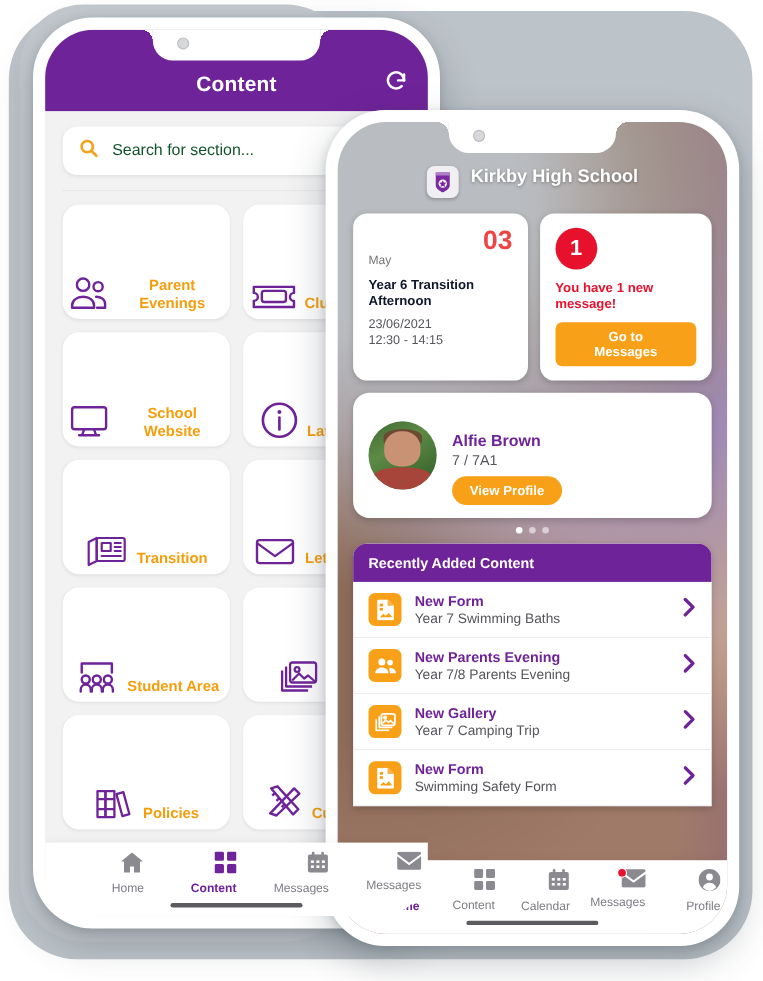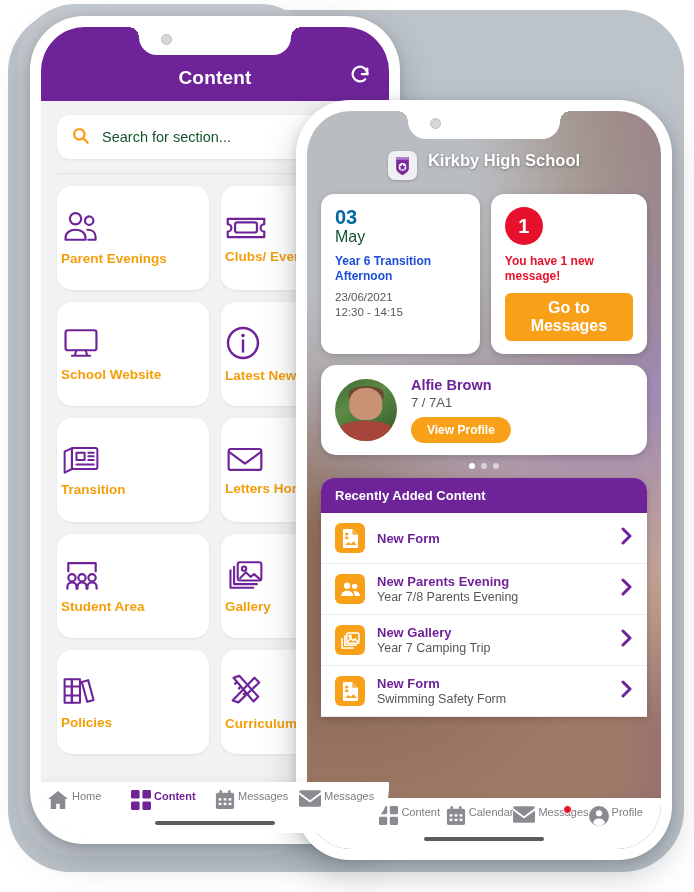--- a/index.html
+++ b/index.html
@@ -103,44 +103,44 @@
   .grid {
     padding: 12px 16px 0;
     display: grid;
     grid-template-columns: 1fr 1fr;
     gap: 12px;
     background: #f2f2f3;
   }
   .tile {
     background: #fff; border-radius: 15px;
     height: 104px;
-    display: flex; flex-direction: column;
-    align-items: flex-start; justify-content: center;
+    display: flex; 
+    align-items: flex-end; justify-content: center;
     gap: 7px;
     box-shadow: 0 1px 3px rgba(0,0,0,.07);
     padding: 6px 4px;
   }
   .tile-lbl {
     color: #f59e0b; font-size: 13.5px; font-weight: bold;
     text-align: center; line-height: 1.18;
   }
   .tile svg { display: block; }
 
   
   .tabbar {
     position: absolute; bottom: 0; left: 0; right: 0;
     background: #ffffff;
     padding: 8px 6px 0;
     z-index: 30;
     box-shadow: 0 -2px 8px rgba(0,0,0,.04);
   }
   .tabs { display: flex; }
   .tab {
-    flex: 1; display: flex; flex-direction: row;
-    align-items: flex-start; gap: 3px;
+    flex: 1; display: flex; flex-direction: column;
+    align-items: flex-end; gap: 3px;
     position: relative;
   }
   .tab-lbl { font-size: 11px; color: #7c7c83; }
   .tab.active .tab-lbl { color: #6f2399; font-weight: bold; }
   .home-ind {
     width: 120px; height: 4px; border-radius: 3px;
     background: #5b5b60; margin: 7px auto 8px;
   }
   .badge-dot {
     position: absolute; top: -1px; right: 17px;
@@ -180,37 +180,37 @@
   }
 
   .cards-row { display: flex; gap: 11px; }
   .card {
     background: #fff; border-radius: 13px;
     padding: 13px 14px;
     box-shadow: 0 2px 7px rgba(0,0,0,.18);
   }
   .card-date { flex: 1.02; }
   .card-msg  { flex: 1; }
-  .d-day { color: #0369a1; font-size: 20px; font-weight: bold; line-height: 1; }
-  .d-mon { color: #14532d; font-size: 16px; line-height: 1.25; margin-bottom: 7px; }
-  .d-evt { color: #1d4ed8; font-size: 12px; font-weight: bold; line-height: 1.22; margin-bottom: 7px; }
+  .d-day { color: #ef4444; font-size: 24px; font-weight: bold; line-height: 1; text-align: right; }
+  .d-mon { color: #737373; font-size: 11px; line-height: 1.25; margin-bottom: 7px; }
+  .d-evt { color: #0f172a; font-size: 12px; font-weight: bold; line-height: 1.22; margin-bottom: 7px; }
   .d-meta { color: #55555c; font-size: 11.5px; line-height: 1.28; }
 
   .msg-badge {
     width: 38px; height: 38px; border-radius: 50%;
     background: #e8112d; color: #fff;
     display: flex; align-items: center; justify-content: center;
     font-size: 20px; font-weight: bold;
     margin-bottom: 9px;
   }
   .msg-txt { color: #e8112d; font-size: 12px; font-weight: bold; line-height: 1.25; margin-bottom: 9px; }
   .btn-orange {
     background: #f9a019; color: #fff;
     border: none; border-radius: 6px;
-    font-size: 16px; font-weight: bold;
+    font-size: 12px; font-weight: bold;
     padding: 6px 24px;
     font-family: "Liberation Sans", sans-serif;
     cursor: pointer;
   }
 
   .student-card {
     margin-top: 11px;
     background: #fff; border-radius: 15px;
     padding: 12px 14px;
     display: flex; align-items: center; gap: 14px;
@@ -236,21 +236,21 @@
     border-radius: 50% 50% 20% 20%;
     background: #6b4a32;
   }
   .av-body {
     position: absolute; left: 50%; bottom: 0;
     transform: translateX(-50%);
     width: 86%; height: 32%;
     border-radius: 42% 42% 0 0;
     background: #a8453a;
   }
-  .st-name { color: #6f2399; font-size: 14.5px; font-weight: bold; }
+  .st-name { color: #6f2399; font-size: 14.5px; font-weight: bold; margin-top: 24px; }
   .st-class { color: #55555c; font-size: 13px; margin: 2px 0 7px; }
   .btn-profile {
     background: #f9a019; color: #fff;
     border: none; border-radius: 13px;
     font-size: 12px; font-weight: bold;
     padding: 6px 16px;
     font-family: "Liberation Sans", sans-serif;
     cursor: pointer;
   }
   .dots { display: flex; gap: 6px; justify-content: center; margin: 8px 0 9px; }
@@ -562,20 +562,21 @@
                   <path d="M11 0l6 6h-6z" fill="#f6b24a"></path>
                   <g fill="#f9a019">
                     <rect x="3.4" y="4" width="3.2" height="2.6"></rect>
                     <rect x="3.4" y="8" width="3.2" height="2.6"></rect>
                     <path d="M3.4 17l3.5-3.4 2.3 2.1 3-2.8 3.3 4.1z"></path>
                   </g>
                 </svg>
             </span>
             <div class="rac-t">
               <div class="rac-title">New Form</div>
+              <div class="rac-sub">Year 7 Swimming Baths</div>
             </div>
             <span class="chev">
               <svg width="13" height="18" viewBox="0 0 13 18" fill="none" stroke="#6f2399" stroke-width="3" stroke-linecap="round" stroke-linejoin="round">
                   <path d="M3 2l7 7-7 7"></path>
                 </svg>
             </span>
           </div>
 
           <div class="rac-row">
             <span class="rac-ic">

